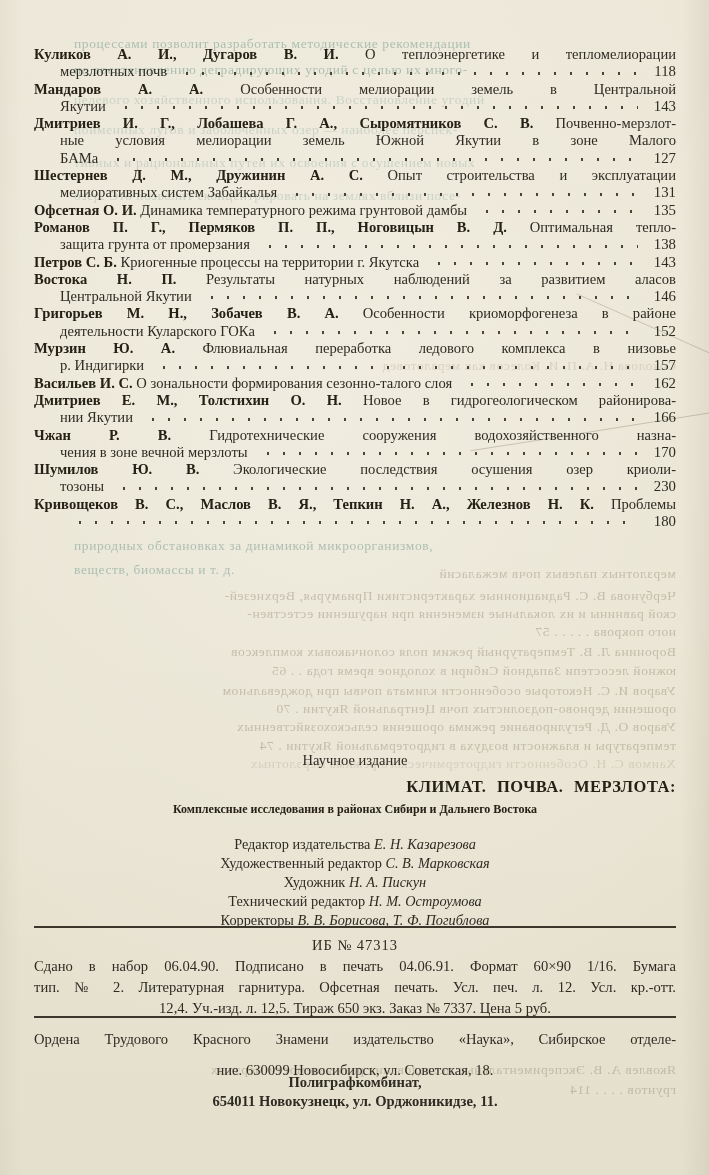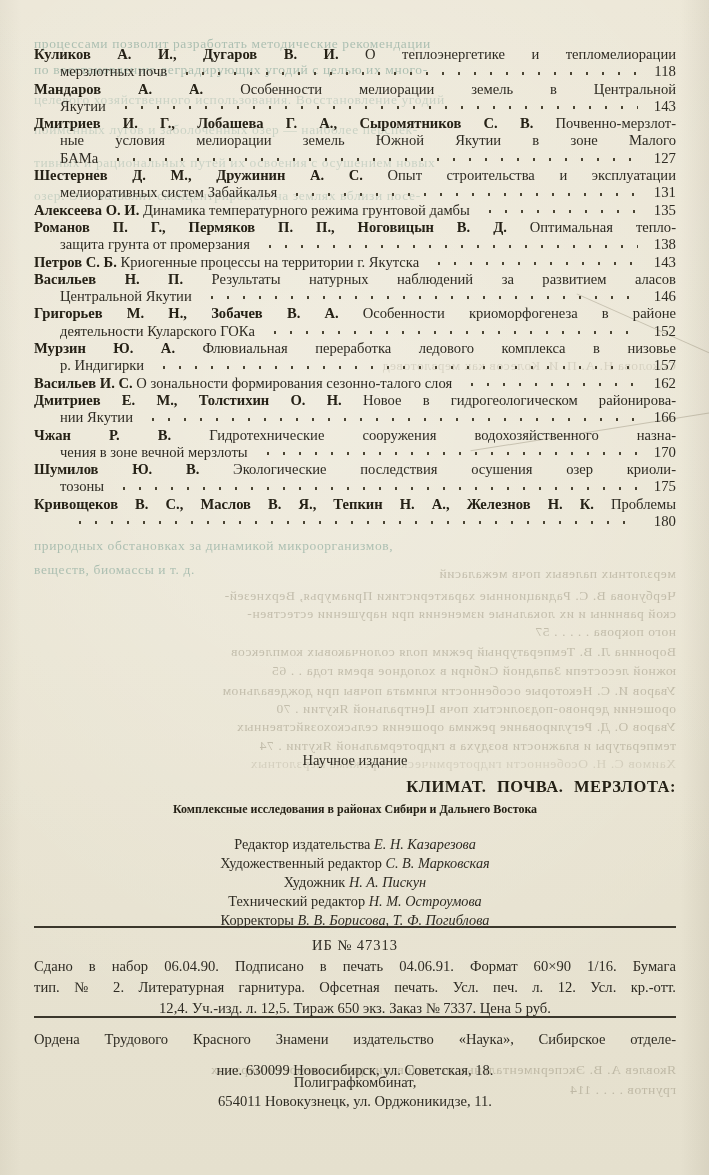--- a/index.html
+++ b/index.html
@@ -6,21 +6,21 @@
   .page{
     position:relative;width:709px;height:1175px;overflow:hidden;
     font-family:"Liberation Serif", serif;color:#2e2b23;
     background:
       radial-gradient(130% 90% at 45% 35%, rgba(255,255,255,.28), rgba(255,255,255,0) 62%),
       linear-gradient(270deg, rgba(110,100,80,.10), rgba(110,100,80,0) 4%),
       linear-gradient(90deg, rgba(110,100,80,.06), rgba(110,100,80,0) 3%),
       linear-gradient(180deg,#ece7d7 0%,#e9e4d2 55%,#e5e0ce 100%);
   }
   
-  .ghost{position:absolute;inset:0;z-index:0;pointer-events:none;}
+  .ghost{position:absolute;inset:0;z-index:0;pointer-events:none;margin-left:40px;}
   .gline{
     position:absolute;left:34px;right:33px;white-space:nowrap;overflow:hidden;
     font-size:13.5px;letter-spacing:.6px;filter:blur(.35px);
   }
   .gteal{color:rgba(118,156,144,.55);}
   .ggray{color:rgba(138,130,110,.42);transform:scaleX(-1);}
   .gfaint{opacity:.55;}
   .scratch{position:absolute;height:1px;background:rgba(130,120,98,.35);pointer-events:none;}
   
   .content{position:absolute;inset:0;z-index:1;}
@@ -44,21 +44,21 @@
   .staff{top:835px;font-size:14.3px;line-height:19px;}
   .staff i{font-family:"Liberation Serif",serif;}
   .rule{position:absolute;left:34px;right:33px;height:2px;background:#3b372c;}
   .rule1{top:926px;}
   .rule2{top:1016px;}
   .ib{top:937px;font-size:14.5px;letter-spacing:1px;}
   .imprint{position:absolute;top:956px;left:34px;right:33px;font-size:14.6px;line-height:21px;}
   .imprint .l3{text-align:center;text-align-last:center;}
   .pub{position:absolute;top:1029px;left:34px;right:33px;font-size:14.6px;line-height:21px;}
   .pub .l2{text-align:center;text-align-last:center;margin-top:10px;}
-  .printer{top:1073px;font-size:14.6px;line-height:19px;}
+  .printer{top:1073px;font-size:14.6px;line-height:19px;font-weight:bold;}
 </style>
 </head>
 <body>
 
 <div class="page">
 
   <div class="ghost">
     <div class="gline gteal" style="top:36px">процессами позволит разработать методические рекомендации</div>
     <div class="gline gteal" style="top:62px">по восстановлению деградирующих угодий с целью их много-</div>
     <div class="gline gteal gfaint" style="top:92px">целевого хозяйственного использования. Восстановление угодий</div>
@@ -121,21 +121,21 @@
         <div class="ln jst"><b class="au">Шестернев Д. М., Дружинин А. С.</b> <span>Опыт строительства и эксплуатации</span></div>
         <div class="ln cont lastline">
             <span class="lt">мелиоративных систем Забайкалья</span>
             <span class="leader"></span>
             <span class="pg">131</span>
           </div>
       </div>
 
       <div class="entry">
         <div class="ln lastline">
-            <span class="lt"><b class="au">Алексеева О. И.</b> <span>Динамика температурного режима грунтовой дамбы</span></span>
+            <span class="lt"><b class="au">Офсетная О. И.</b> <span>Динамика температурного режима грунтовой дамбы</span></span>
             <span class="leader"></span>
             <span class="pg">135</span>
           </div>
       </div>
 
       <div class="entry">
         <div class="ln jst"><b class="au">Романов П. Г., Пермяков П. П., Ноговицын В. Д.</b> <span>Оптимальная тепло-</span></div>
         <div class="ln cont lastline">
             <span class="lt">защита грунта от промерзания</span>
             <span class="leader"></span>
@@ -145,21 +145,21 @@
 
       <div class="entry">
         <div class="ln lastline">
             <span class="lt"><b class="au">Петров С. Б.</b> <span>Криогенные процессы на территории г. Якутска</span></span>
             <span class="leader"></span>
             <span class="pg">143</span>
           </div>
       </div>
 
       <div class="entry">
-        <div class="ln jst"><b class="au">Васильев Н. П.</b> <span>Результаты натурных наблюдений за развитием аласов</span></div>
+        <div class="ln jst"><b class="au">Востока Н. П.</b> <span>Результаты натурных наблюдений за развитием аласов</span></div>
         <div class="ln cont lastline">
             <span class="lt">Центральной Якутии</span>
             <span class="leader"></span>
             <span class="pg">146</span>
           </div>
       </div>
 
       <div class="entry">
         <div class="ln jst"><b class="au">Григорьев М. Н., Зобачев В. А.</b> <span>Особенности криоморфогенеза в районе</span></div>
         <div class="ln cont lastline">
@@ -202,21 +202,21 @@
             <span class="leader"></span>
             <span class="pg">170</span>
           </div>
       </div>
 
       <div class="entry">
         <div class="ln jst"><b class="au">Шумилов Ю. В.</b> <span>Экологические последствия осушения озер криоли-</span></div>
         <div class="ln cont lastline">
             <span class="lt">тозоны</span>
             <span class="leader"></span>
-            <span class="pg">175</span>
+            <span class="pg">230</span>
           </div>
       </div>
 
       <div class="entry">
         <div class="ln jst"><b class="au">Кривощеков В. С., Маслов В. Я., Тепкин Н. А., Железнов Н. К.</b> <span>Проблемы</span></div>
         <div class="ln cont lastline">
             <span class="leader"></span>
             <span class="pg">180</span>
           </div>
       </div>

